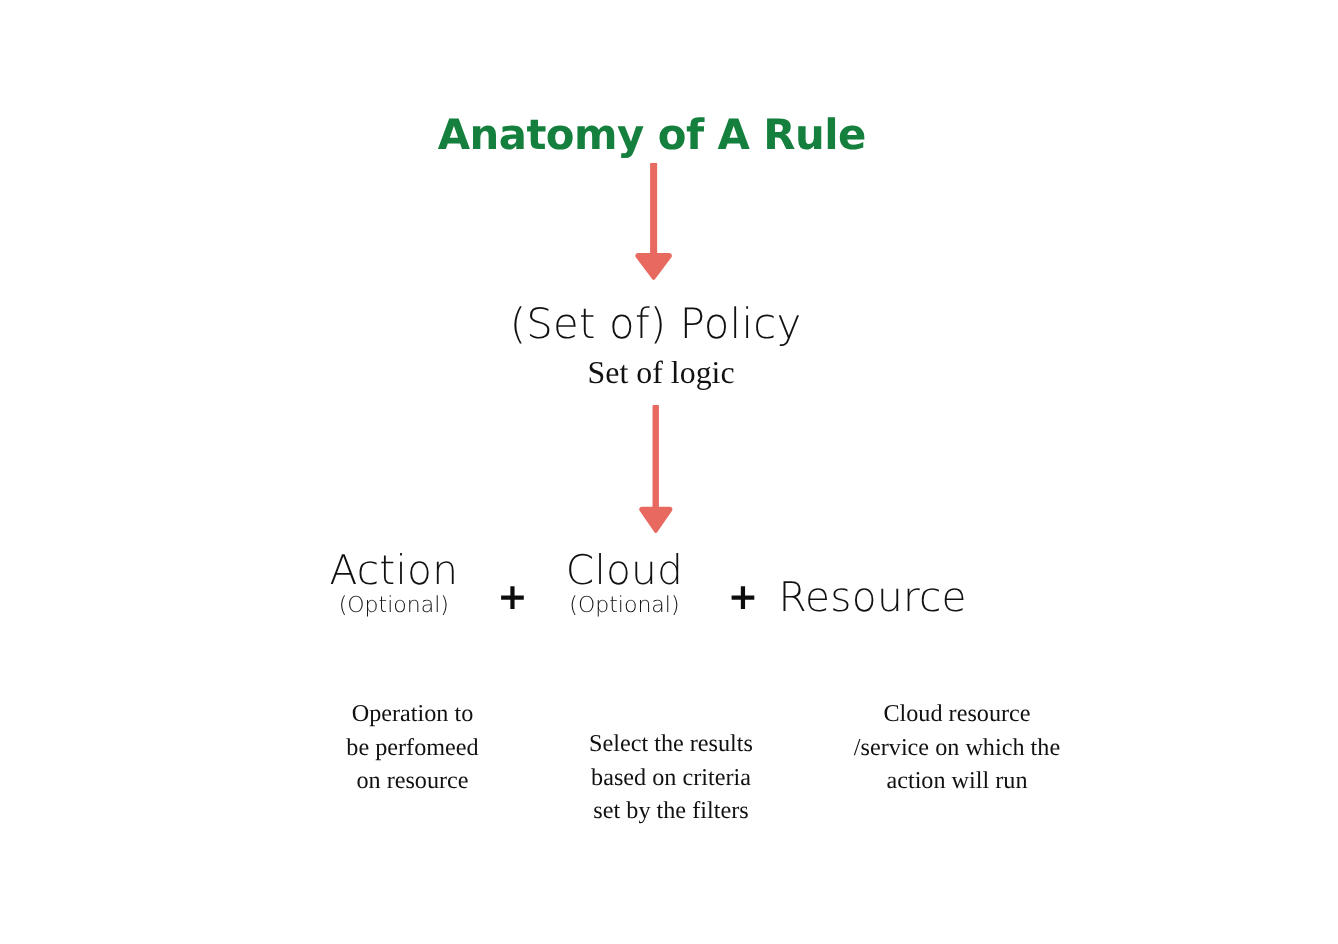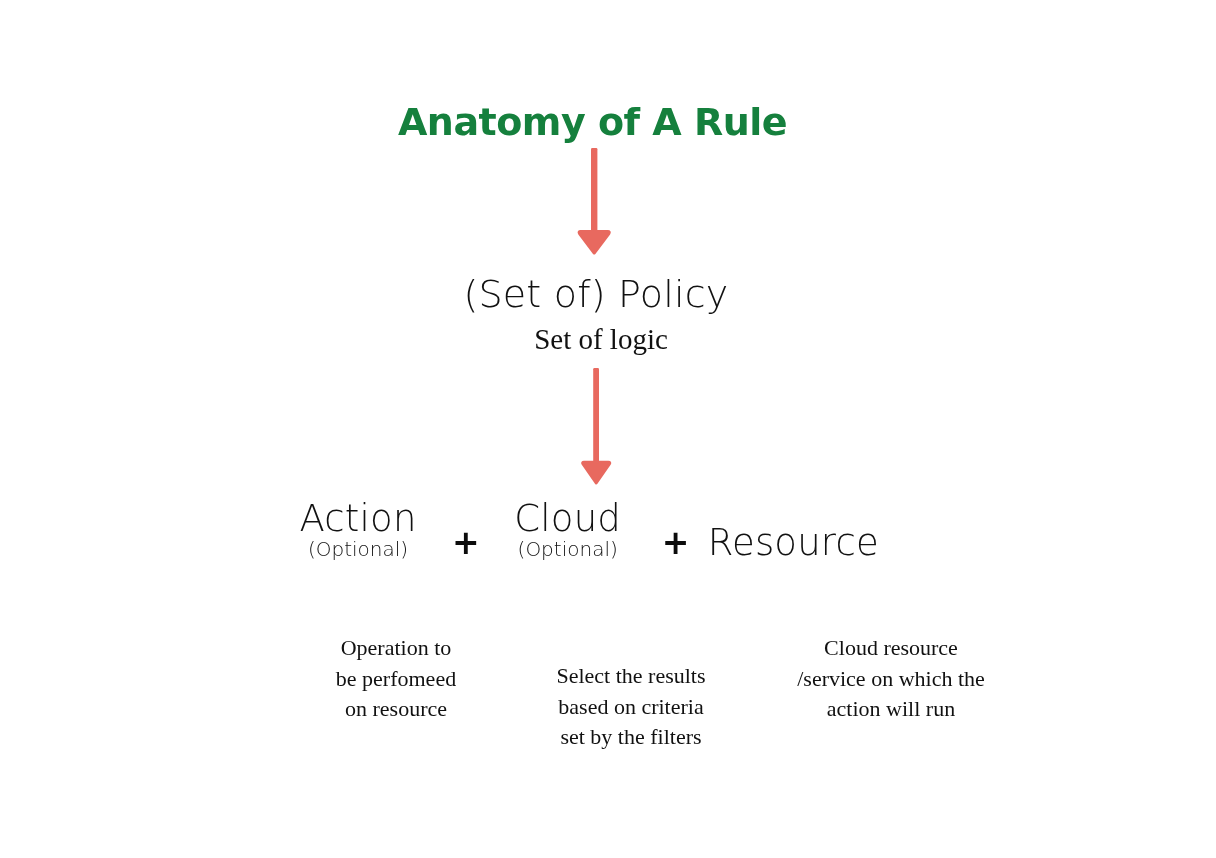--- a/index.html
+++ b/index.html
@@ -109,21 +109,21 @@
   .plus-1 { margin: 0 38px 0 32px; }
   .plus-2 { margin: 0 14px 0 44px; }
 
   .col-action   { width: 124px; }
   .col-filter   { width: 100px; }
   .col-resource { width: 180px; }
 
   
   .desc-row {
     position: absolute;
-    left: 296px;
+    left: 275px;
     top: 633px;
     width: 720px;
     display: flex;
     justify-content: space-between;
   }
   .desc {
     font-family: "Liberation Serif", serif;
     font-size: 22px;
     line-height: 30.5px;
     text-align: center;

